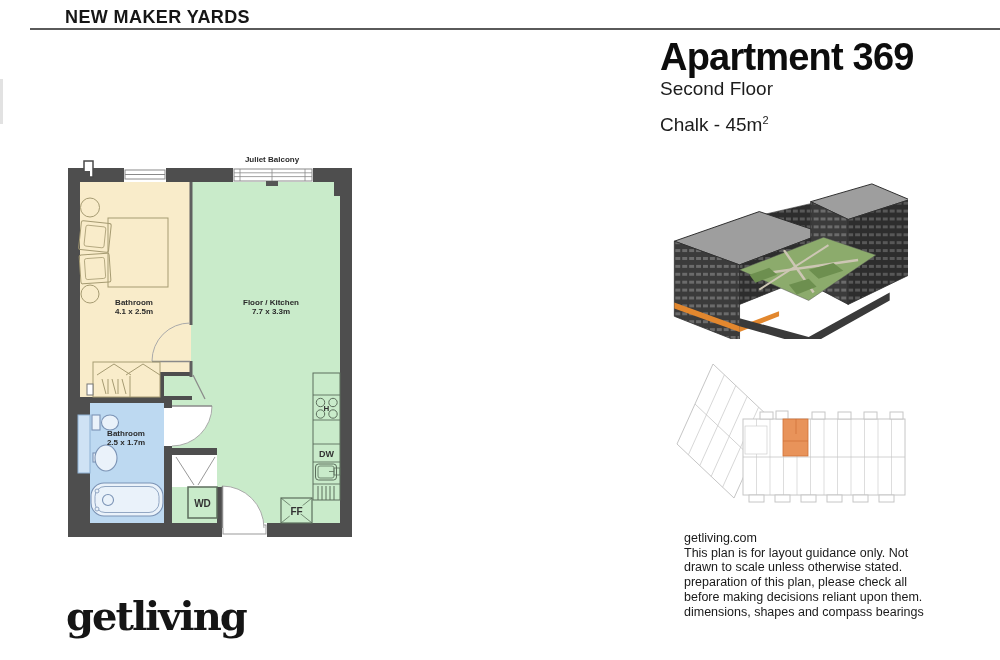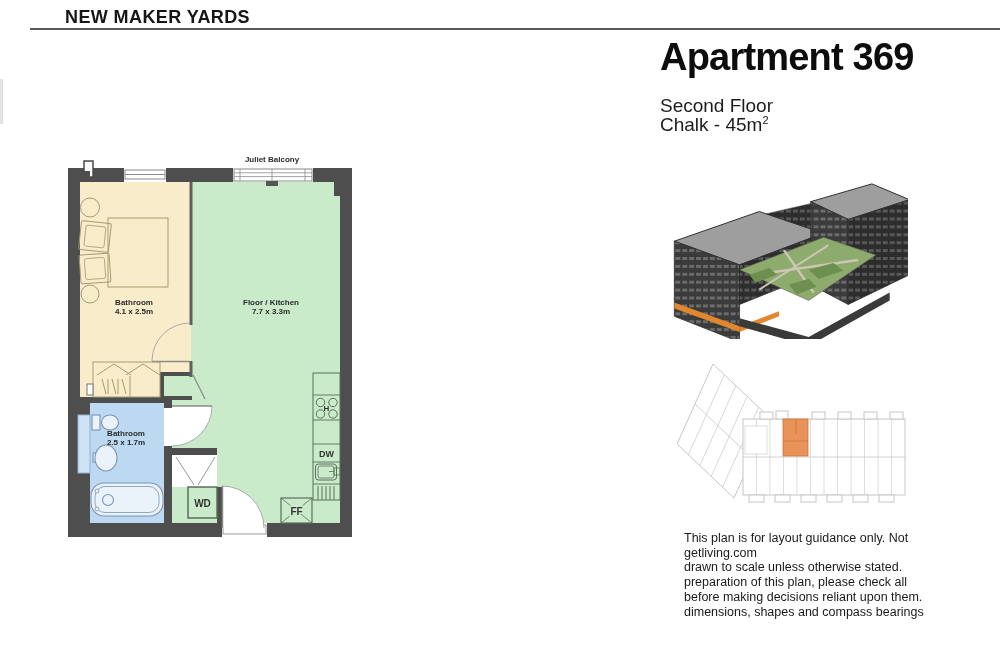--- a/index.html
+++ b/index.html
@@ -35,21 +35,21 @@
 <body>
 
 <div class="page">
 
   <div class="abs edge-strip"></div>
 
   <div class="abs site-title">NEW MAKER YARDS</div>
   <div class="abs header-rule"></div>
 
   <div class="abs apt-title">Apartment 369</div>
-  <div class="abs apt-sub" style="top:95px;text-align:right;">Second Floor</div>
+  <div class="abs apt-sub" style="top:78px;text-align:right;">Second Floor</div>
   <div class="abs apt-sub" style="top:114px;"><span>Chalk - 45m</span><sup>2</sup></div>
 
   <svg class="abs plan-svg" width="305" height="395" viewBox="60 150 305 395">
 
     <g>
       <rect x="80" y="182" width="111" height="216" fill="#f9ecca"></rect>
       <rect x="191" y="182" width="149" height="341" fill="#c9ebca"></rect>
       <rect x="172" y="400" width="19" height="123" fill="#c9ebca"></rect>
       <rect x="164" y="376" width="27" height="21" fill="#c9ebca"></rect>
       <rect x="90" y="403" width="74" height="120" fill="#bdd9f1"></rect>
@@ -307,22 +307,23 @@
       </g>
       <g>
         <rect x="111" y="63" width="25" height="37" fill="#e8935a" stroke="#cf7136" stroke-width="0.8"></rect>
         <line x1="111" y1="85" x2="136" y2="85" stroke="#cf7136" stroke-width="0.7"></line>
         <line x1="124" y1="63" x2="124" y2="78" stroke="#cf7136" stroke-width="0.7"></line>
       </g>
     </g>
   </svg>
 
   <div class="abs disclaimer">
+    <div>getliving.com</div>
     <div>This plan is for layout guidance only. Not</div>
-    <div>getliving.com</div>
     <div>drawn to scale unless otherwise stated.</div>
     <div>preparation of this plan, please check all</div>
     <div>before making decisions reliant upon them.</div>
     <div>dimensions, shapes and compass bearings</div>
   </div>
 
+  <div class="abs logo">getliving</div>
 
 </div>
 
 </body></html>

